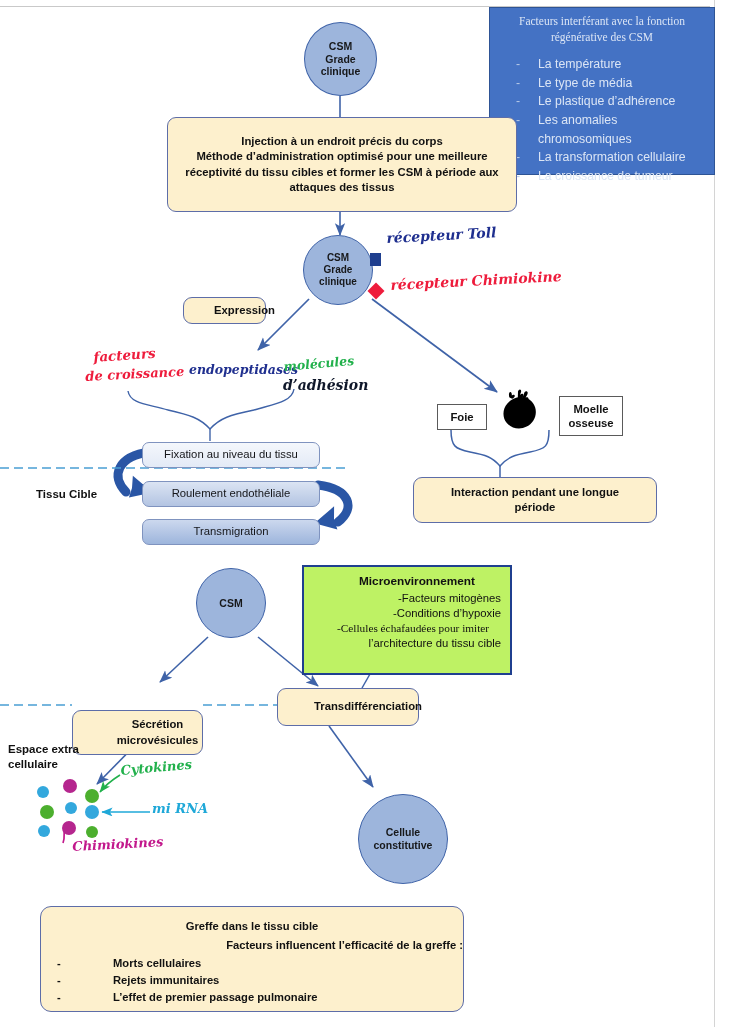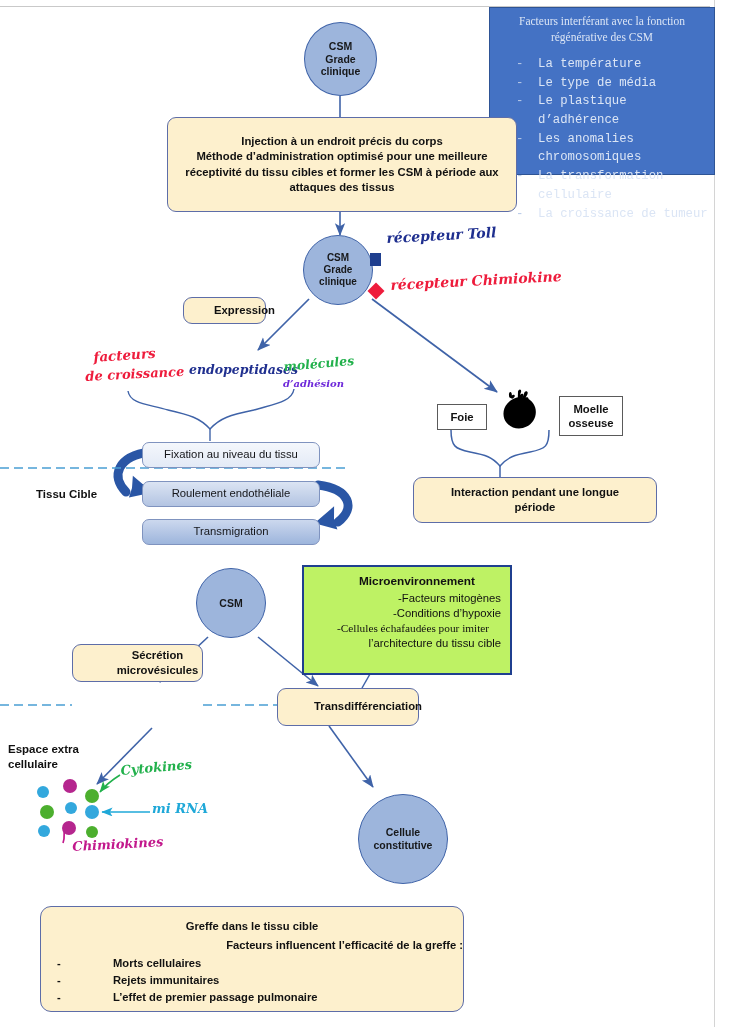--- a/index.html
+++ b/index.html
@@ -29,21 +29,21 @@
              line-height:1.2;}
   .t1{background:linear-gradient(180deg,#f4f7fc 0%,#e3eaf6 100%);}
   .t2{background:linear-gradient(180deg,#dbe4f3 0%,#b3c4e2 100%);}
   .t3{background:linear-gradient(180deg,#ccd8ee 0%,#9db5dc 100%);}
 
   .bluebox{position:absolute;background:#4472c4;border:1px solid #2e5495;
            color:#dbe5f5;box-sizing:border-box;}
   .bluebox .bb-title{text-align:center;font-family:"Liberation Serif",serif;
            font-size:11.5px;line-height:1.35;padding:6px 14px 2px 14px;}
   .bluebox ul{list-style:none;margin:8px 0 0 0;padding:0 0 0 22px;
-           font-family:Liberation Mono, monospace;font-size:12.3px;line-height:1.52;}
+           font-family:Liberation Sans, sans-serif;font-size:12.3px;line-height:1.52;}
   .bluebox li{position:relative;padding-left:26px;}
   .bluebox li:before{content:"-";position:absolute;left:4px;color:#b9cbe8;}
 
   .microbox{position:absolute;background:#bef264;border:2.4px solid #1f3f8f;
             box-sizing:border-box;color:#111;font-size:11.3px;line-height:1.33;
             padding:7px 9px 7px 29px;}
   .microbox .mb-title{text-align:center;font-weight:bold;font-size:11.8px;margin-bottom:1px;}
   .microbox .mb-line{text-align:right;}
   .microbox .mb-ind{text-align:left;padding-left:4px;font-family:Liberation Serif, serif;}
 
@@ -189,21 +189,21 @@
 
   <span class="hand" style="left:93px;top:350px;font-size:13.5px;color:#ee1c3c;
         transform:rotate(-4deg);">facteurs</span>
   <span class="hand" style="left:85px;top:370px;font-size:13px;color:#ee1c3c;
         transform:rotate(-3deg);">de croissance</span>
 
   <span class="hand" style="left:189px;top:363px;font-size:12.5px;color:#1f2f8f;">endopeptidases</span>
 
   <span class="hand" style="left:283px;top:360px;font-size:12.5px;color:#22b14c;
         transform:rotate(-5deg);">molécules</span>
-  <span class="hand" style="left:283px;top:378px;font-size:10px;color:#6d28d9;">d’adhésion</span>
+  <span class="hand" style="left:283px;top:378px;font-size:14px;color:#0f172a;">d’adhésion</span>
 
   <div class="node tissuebox t1" style="left:142px;top:442px;width:178px;height:26px;font-size:11.3px;">
     <span>Fixation au niveau du tissu</span>
   </div>
   <div class="node tissuebox t2" style="left:142px;top:481px;width:178px;height:26px;font-size:11.3px;">
     <span>Roulement endothéliale</span>
   </div>
   <div class="node tissuebox t3" style="left:142px;top:519px;width:178px;height:26px;font-size:11.3px;">
     <span>Transmigration</span>
   </div>
@@ -244,21 +244,21 @@
   </div>
 
   <div class="microbox" style="left:302px;top:565px;width:210px;height:110px;">
     <div class="mb-title">Microenvironnement</div>
     <div class="mb-line">-Facteurs mitogènes</div>
     <div class="mb-line">-Conditions d’hypoxie</div>
     <div class="mb-ind">-Cellules échafaudées pour imiter</div>
     <div class="mb-line">l’architecture du tissu cible</div>
   </div>
 
-  <div class="node cream" style="left:72px;top:644px;width:131px;height:38px;font-size:11.3px;">
+  <div class="node cream" style="left:72px;top:710px;width:131px;height:45px;font-size:11.3px;">
     <div>
       <span>Sécrétion</span><br>
       <span>microvésicules</span>
     </div>
   </div>
 
   <div class="node cream" style="left:277px;top:688px;width:142px;height:38px;font-size:11.3px;">
     <span>Transdifférenciation</span>
   </div>
 

